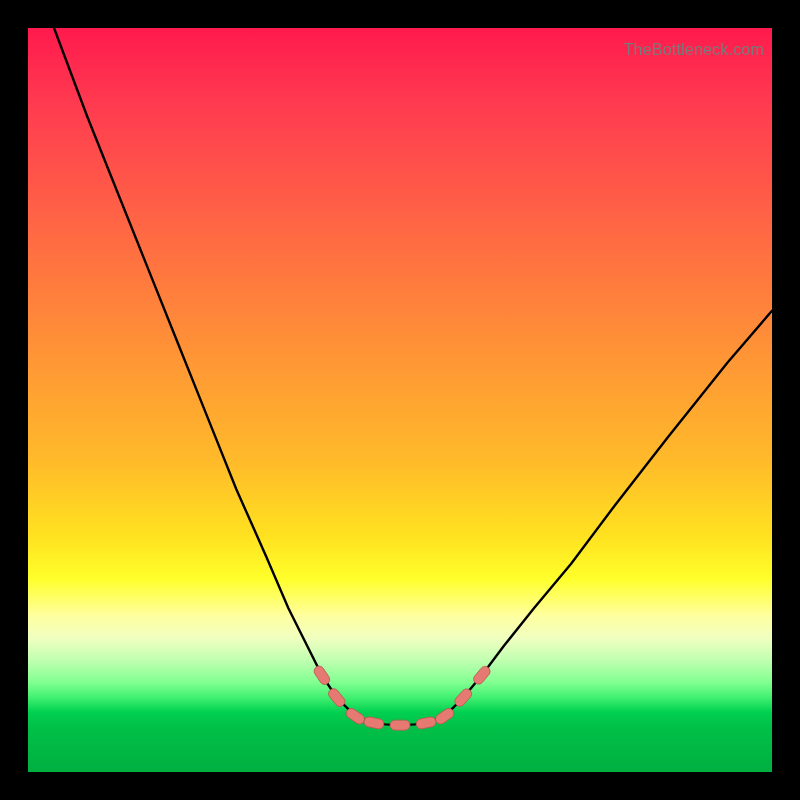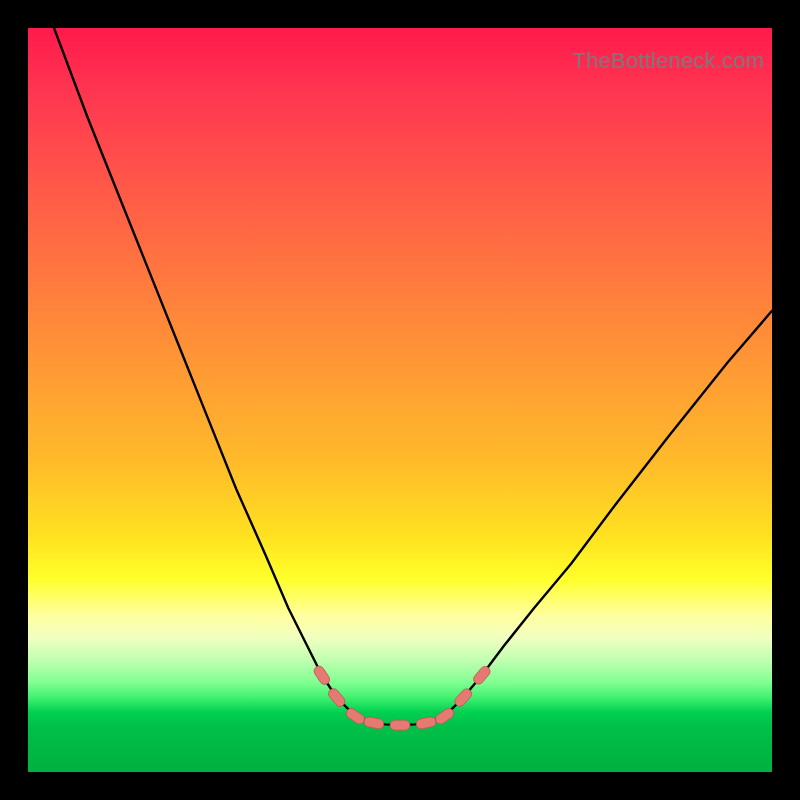--- a/index.html
+++ b/index.html
@@ -40,24 +40,24 @@
       #80ff90 88%,
       #40f070 90%,
       #20e060 91%,
       #00d050 92%,
       #00c048 94%,
       #00b040 100%
     );
   }
   .watermark {
     position: absolute;
-    top: 20px;
+    top: 13px;
     right: 8px;
     color: #7a7a7a;
-    font-size: 22px;
+    font-size: 16px;
     letter-spacing: 0.2px;
     z-index: 5;
     user-select: none;
   }
   svg.curve {
     position: absolute;
     left: 0;
     top: 0;
     width: 744px;
     height: 744px;

